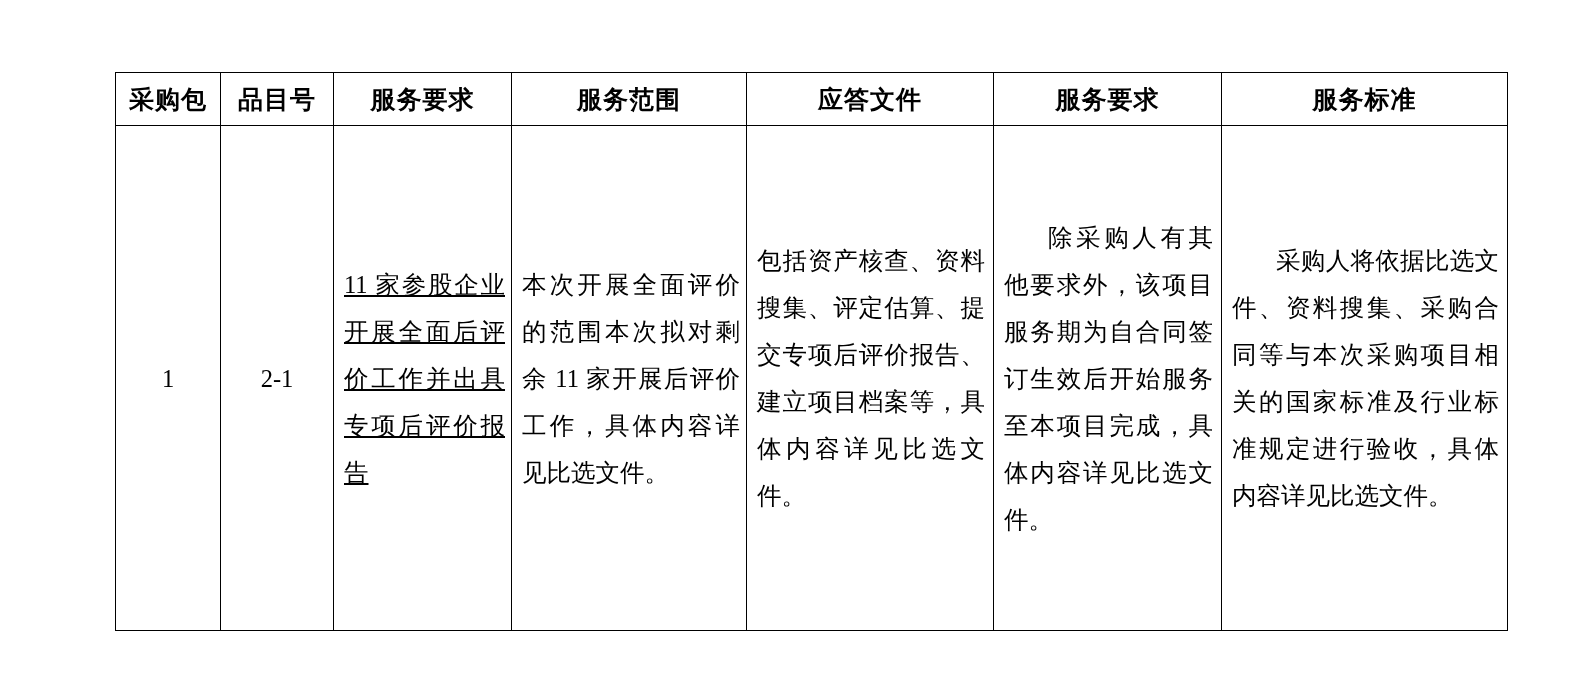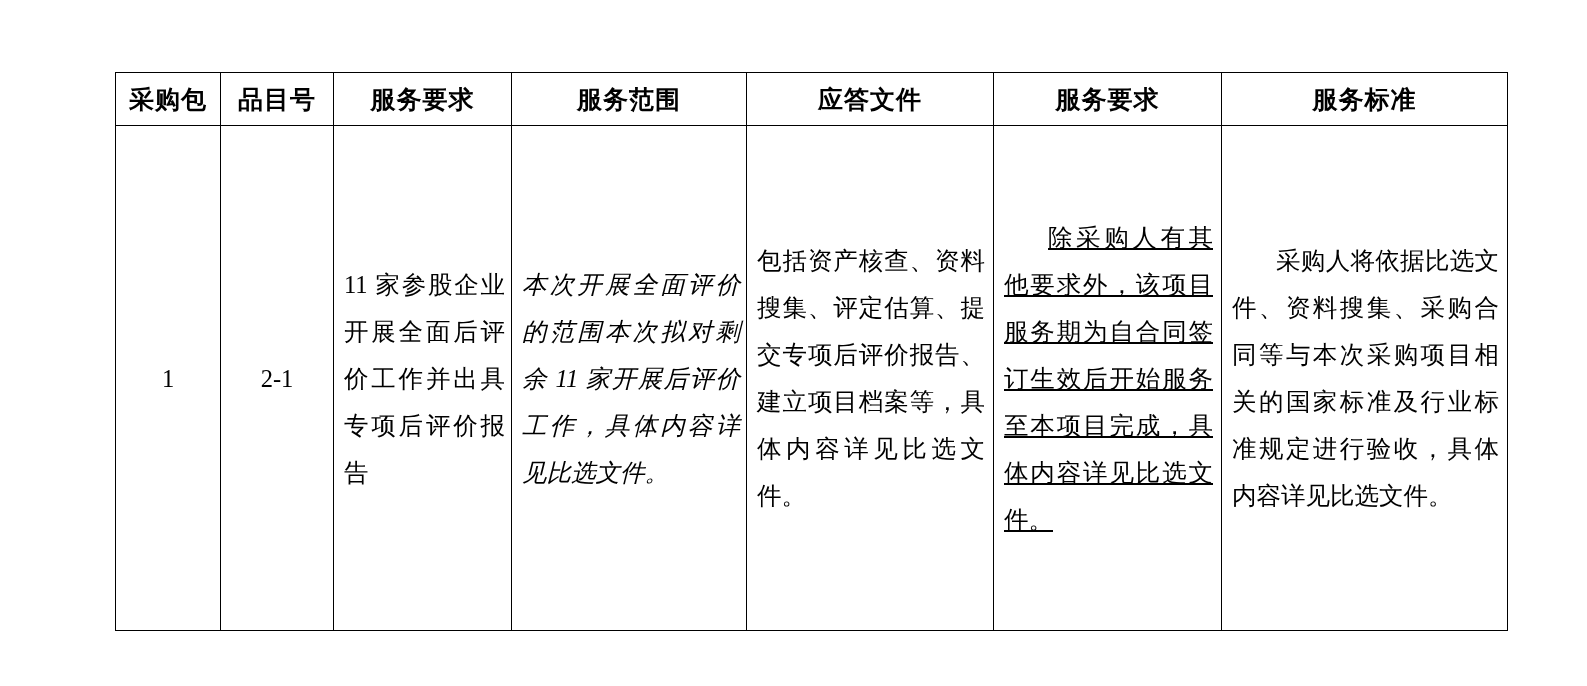--- a/index.html
+++ b/index.html
@@ -60,25 +60,25 @@
   td.center-cell {
     text-align: center;
     font-size: 25px;
   }
   .cell-text {
     padding: 0 8px;
     text-align: justify;
     text-align-last: left;
     text-justify: inter-ideograph;
   }
-  .cell-scope  { padding-left: 10px; padding-right: 6px; font-style: italic; }
+  .cell-scope  { padding-left: 10px; padding-right: 6px; }
   .cell-req    { padding-left: 10px; padding-right: 8px; }
-  .cell-term   { padding-left: 10px; padding-right: 8px; text-indent: 44px; text-decoration: underline; }
+  .cell-term   { padding-left: 10px; padding-right: 8px; text-indent: 44px; }
   .cell-std    { padding-left: 10px; padding-right: 8px; text-indent: 44px; }
-  .cell-target { padding-left: 10px; padding-right: 6px; }
+  .cell-target { padding-left: 10px; padding-right: 6px; text-decoration: underline; }
 </style>
 </head>
 <body>
 
 <div class="page">
   <div class="table-wrap">
     <table class="proc-table">
       <colgroup>
         <col class="col-pkg">
         <col class="col-item">

